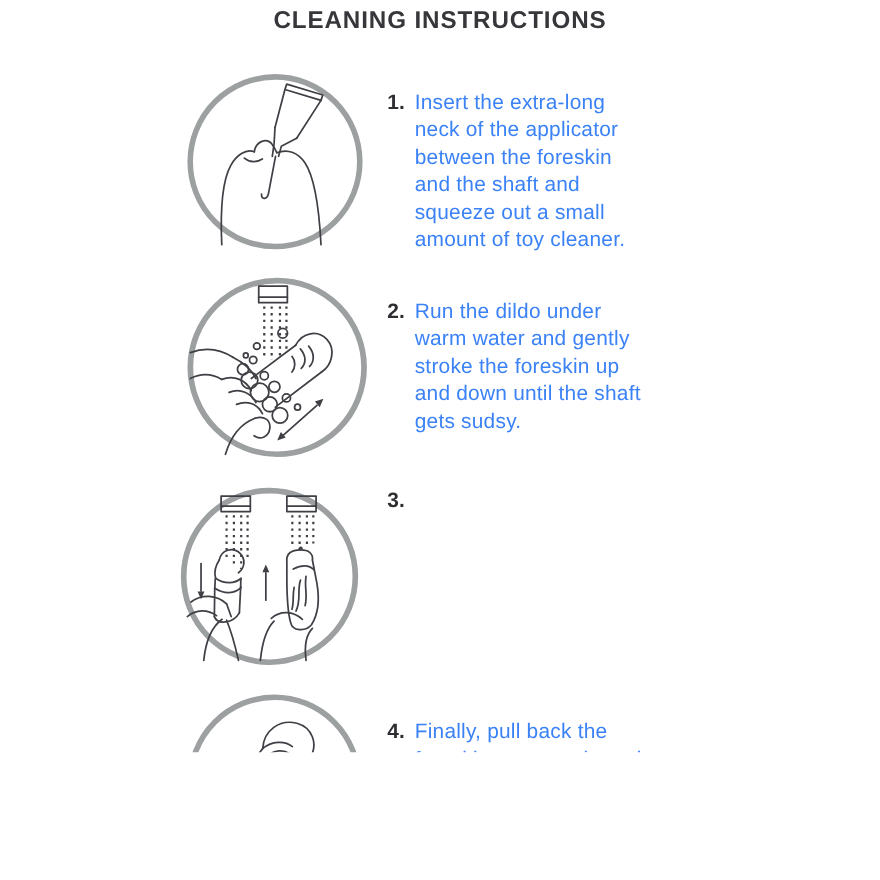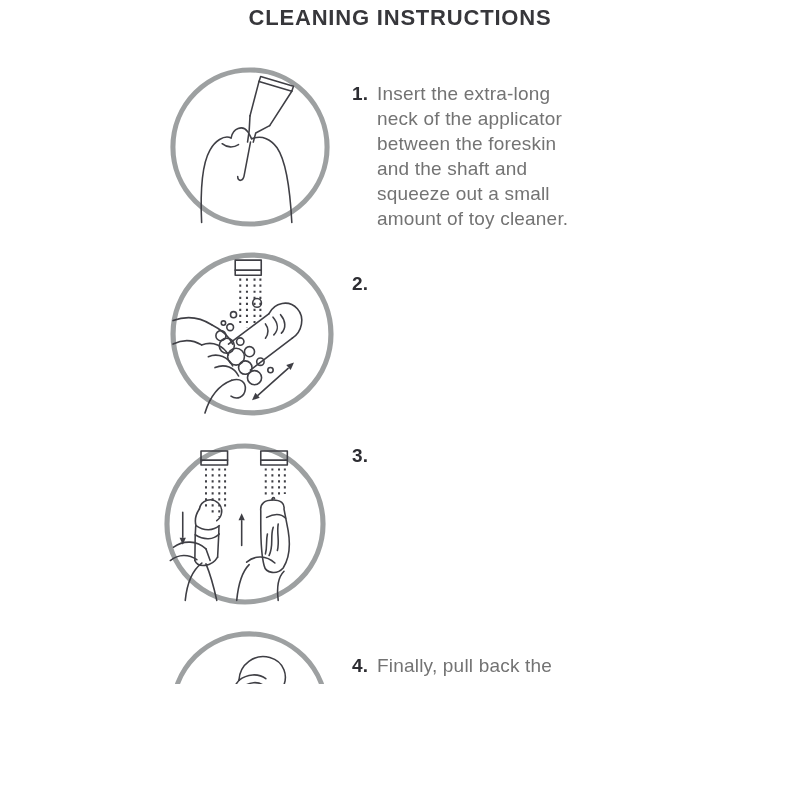--- a/index.html
+++ b/index.html
@@ -35,21 +35,21 @@
     line-height: 25px;
     letter-spacing: 0.2px;
   }
   .step-num {
     flex: 0 0 25px;
     width: 25px;
     font-weight: 700;
     color: #2d2d32;
   }
   .step-body {
-    color: #737373;
+    color: #3b82f6;
     white-space: pre-line;
   }
   
   #illo-1 { left: 168px; top: 65px;  width: 164px; height: 164px; }
   #illo-2 { left: 168px; top: 250px; width: 168px; height: 168px; }
   #illo-3 { left: 162px; top: 441px; width: 166px; height: 166px; }
   #illo-4 { left: 168px; top: 629px; width: 163px; height: 163px; }
   #text-1 { left: 352px; top: 81px; }
   #text-2 { left: 352px; top: 271px; }
   #text-3 { left: 352px; top: 443px; }
@@ -142,20 +142,25 @@
         <path d="M47,17 V46"></path>
         <path d="M51.5,17 V44"></path>
         <path d="M55,17 V40"></path>
       </g>
       <polygon class="head" points="75,67 73,71.5 70.4,68.5"></polygon>
       <polygon class="head" points="50,89.5 54.6,88 52,85"></polygon>
     </svg>
   </div>
   <div class="step-text" id="text-2">
     <span class="step-num">2.</span>
+    <span class="step-body">Run the dildo under
+warm water and gently
+stroke the foreskin up
+and down until the shaft
+gets sudsy.</span>
   </div>
 
   <div class="circle-illo" id="illo-3">
     <svg viewBox="0 0 100 100">
       <circle class="ring" cx="50" cy="50" r="47"></circle>
       <g class="art">
 
         <path d="M23.5,6 H39.5 V14.5 H23.5 Z"></path>
         <path d="M23.5,11.5 H39.5"></path>
 

